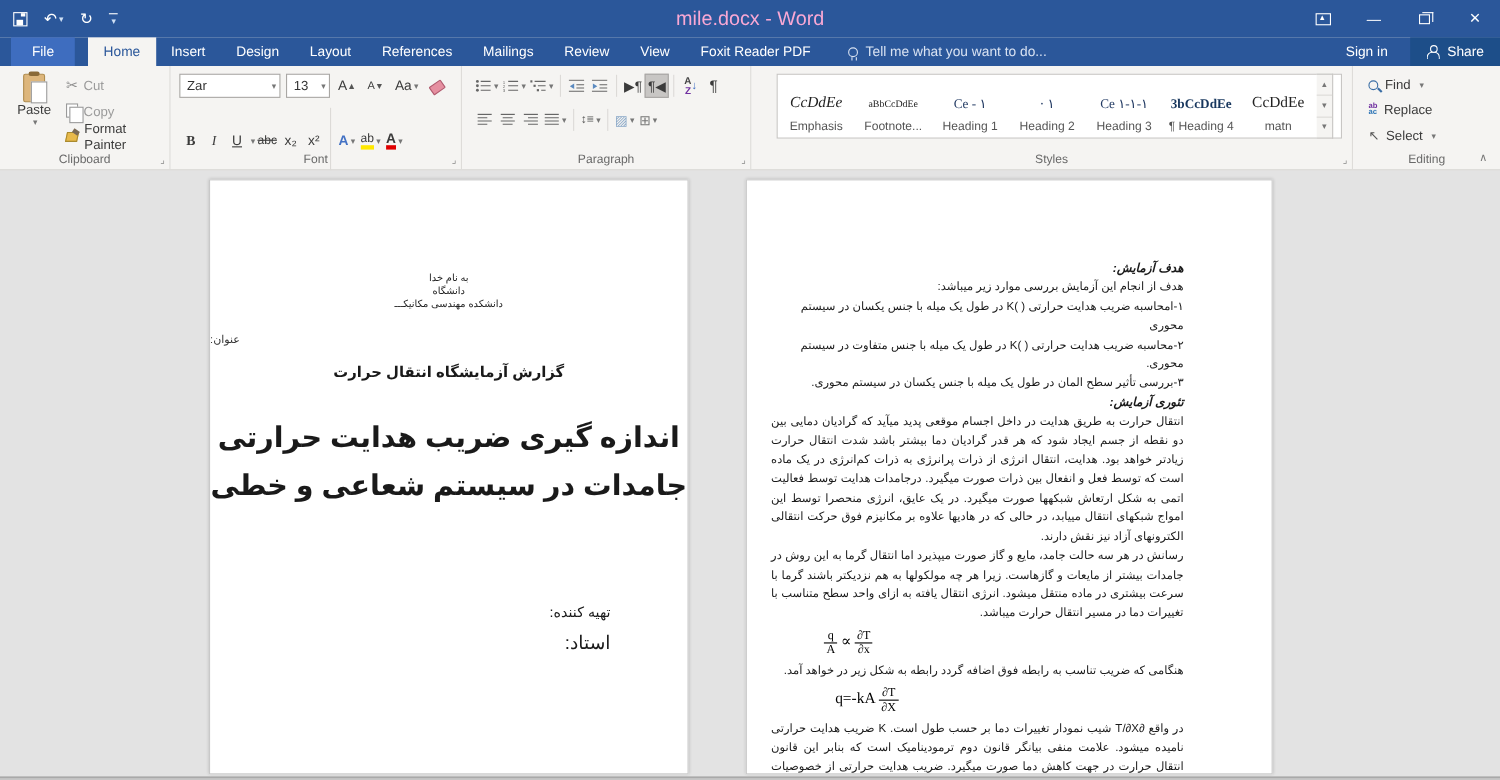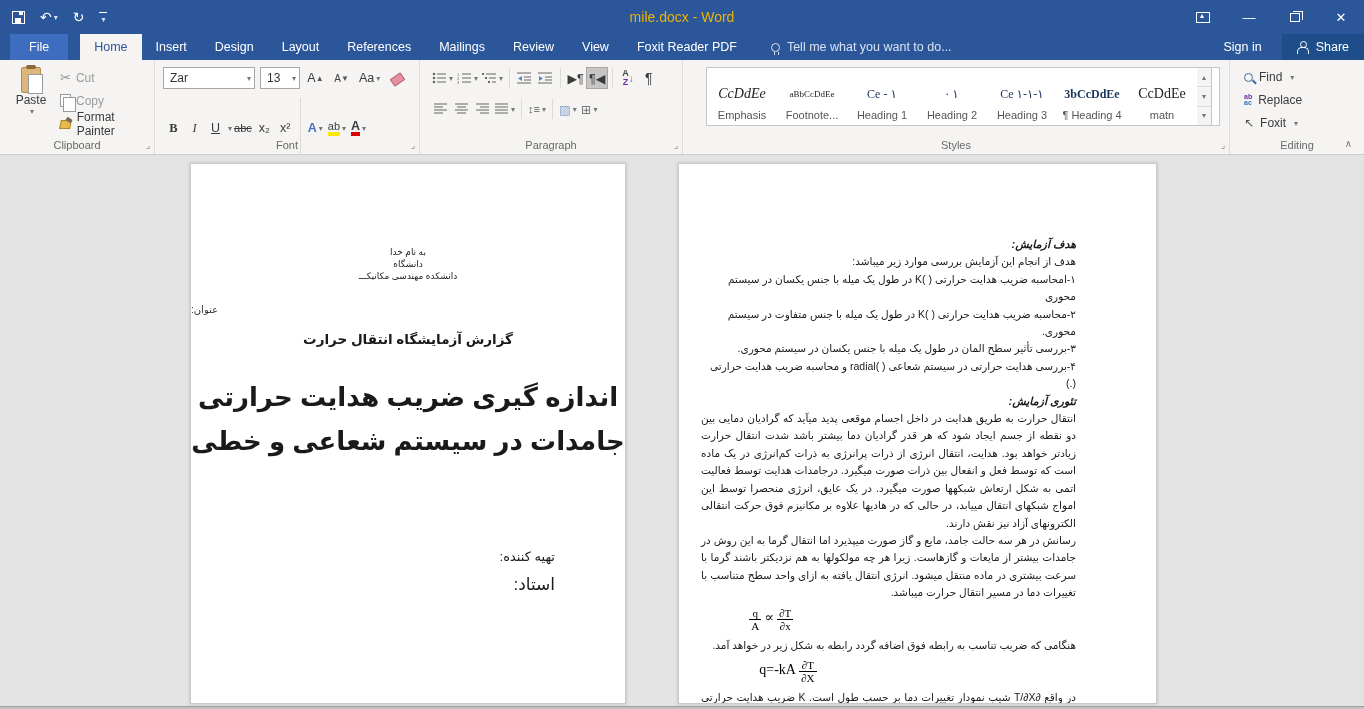--- a/index.html
+++ b/index.html
@@ -9,21 +9,21 @@
   
   .titlebar{position:absolute;top:0;left:0;width:1364px;height:34px;background:#2b579a;color:#fff;}
   .qat{position:absolute;left:12px;top:0;height:34px;display:flex;align-items:center;gap:15px;}
   .qat-btn{font-size:14px;color:#fff;display:flex;align-items:center;gap:2px;cursor:default;}
   .icon-floppy{width:13px;height:13px;border:1.6px solid #fff;position:relative;display:inline-block;}
   .icon-floppy::after{content:"";position:absolute;left:2px;bottom:0;width:6px;height:5px;background:#fff;}
   .icon-floppy::before{content:"";position:absolute;right:1px;top:0;width:4px;height:3px;background:#fff;}
   .tiny-arrow{font-size:8px;color:#cfe0f5;}
   .qat-more{display:inline-flex;flex-direction:column;align-items:center;line-height:5px;font-size:9px;}
   .qat-more .bar{width:8px;border-top:1px solid #fff;margin-bottom:2px;}
-  .win-title{position:absolute;left:0;right:0;top:0;height:34px;line-height:34px;text-align:center;font-size:14px;color:#eab308;}
+  .win-title{position:absolute;left:0;right:0;top:0;height:34px;line-height:34px;text-align:center;font-size:18px;color:#f9a8d4;}
   .win-controls{position:absolute;right:0;top:0;height:34px;display:flex;}
   .win-btn{width:46px;height:34px;display:flex;align-items:center;justify-content:center;font-size:13px;color:#fff;}
   .icon-ribbonopt{width:14px;height:11px;border:1px solid #fff;position:relative;display:inline-block;}
   .icon-ribbonopt::after{content:"▴";position:absolute;left:3px;top:-2px;font-size:8px;color:#fff;}
   .icon-restore{width:10px;height:9px;border:1px solid #fff;position:relative;display:inline-block;}
   .icon-restore::before{content:"";position:absolute;left:2px;top:-3px;width:9px;height:8px;border:1px solid #fff;border-bottom:none;border-left:none;}
 
   
   .tabrow{position:absolute;top:34px;left:0;width:1364px;height:26px;background:#2b579a;display:flex;align-items:stretch;}
   .tab{padding:0 14px;font-size:12.5px;color:#fff;display:flex;align-items:center;}
@@ -441,21 +441,21 @@
         </div>
       <div class="edit-item">
           <span class="icon-replace">
             <span class="r1">ab</span>
             <span class="r2">ac</span>
           </span>
           <span>Replace</span>
         </div>
       <div class="edit-item">
           <span class="icon-select">↖</span>
-          <span>Foxit</span>
+          <span>Select</span>
           <span class="dd">▾</span>
         </div>
     </div>
     <div class="group-label">Editing</div>
     <div class="collapse">∧</div>
   </div>
 </div>
 
 <div class="docarea">
 
@@ -474,21 +474,20 @@
     <div class="p1-prepared">تهیه کننده:</div>
     <div class="p1-prof">استاد:</div>
   </div>
 
   <div class="page page2 p2">
     <div class="hdg">هدف آزمایش:</div>
     <div class="rline">هدف از انجام این آزمایش بررسی موارد زیر میباشد:</div>
     <div class="rline">۱-امحاسبه ضریب هدایت حرارتی ( )K در طول یک میله با جنس یکسان در سیستم محوری</div>
     <div class="rline">۲-محاسبه ضریب هدایت حرارتی ( )K در طول یک میله با جنس متفاوت در سیستم محوری.</div>
     <div class="rline">۳-بررسی تأثیر سطح المان در طول یک میله با جنس یکسان در سیستم محوری.</div>
-    <div class="rline">۴-بررسی هدایت حرارتی در سیستم شعاعی ( )radial و محاسبه ضریب هدایت حرارتی (.)</div>
     <div class="hdg">تئوری آزمایش:</div>
     <div>انتقال حرارت به طریق هدایت در داخل اجسام موقعی پدید میآید که گرادیان دمایی بین دو نقطه از جسم ایجاد شود که هر قدر گرادیان دما بیشتر باشد شدت انتقال حرارت زیادتر خواهد بود. هدایت، انتقال انرژی از ذرات پرانرژی به ذرات کم‌انرژی در یک ماده است که توسط فعل و انفعال بین ذرات صورت میگیرد. درجامدات هدایت توسط فعالیت اتمی به شکل ارتعاش شبکهها صورت میگیرد. در یک عایق، انرژی منحصرا توسط این امواج شبکهای انتقال مییابد، در حالی که در هادیها علاوه بر مکانیزم فوق حرکت انتقالی الکترونهای آزاد نیز نقش دارند.</div>
     <div>رسانش در هر سه حالت جامد، مایع و گاز صورت میپذیرد اما انتقال گرما به این روش در جامدات بیشتر از مایعات و گازهاست. زیرا هر چه مولکولها به هم نزدیکتر باشند گرما با سرعت بیشتری در ماده منتقل میشود. انرژی انتقال یافته به ازای واحد سطح متناسب با تغییرات دما در مسیر انتقال حرارت میباشد.</div>
     <div class="formula">
       <span class="pad"></span>
       <span class="frac"><span class="top">q</span><span class="bot">A</span></span>
       <span class="op">∝</span>
       <span class="frac"><span class="top">∂T</span><span class="bot">∂x</span></span>
     </div>
     <div class="rline">هنگامی که ضریب تناسب به رابطه فوق اضافه گردد رابطه به شکل زیر در خواهد آمد.</div>

